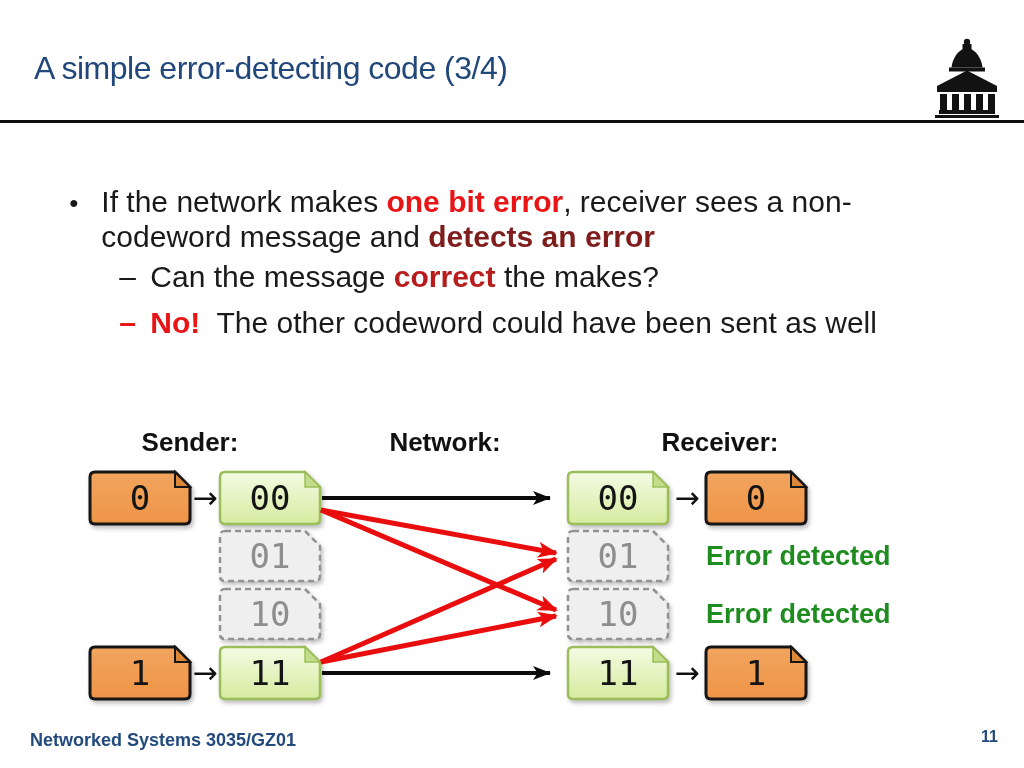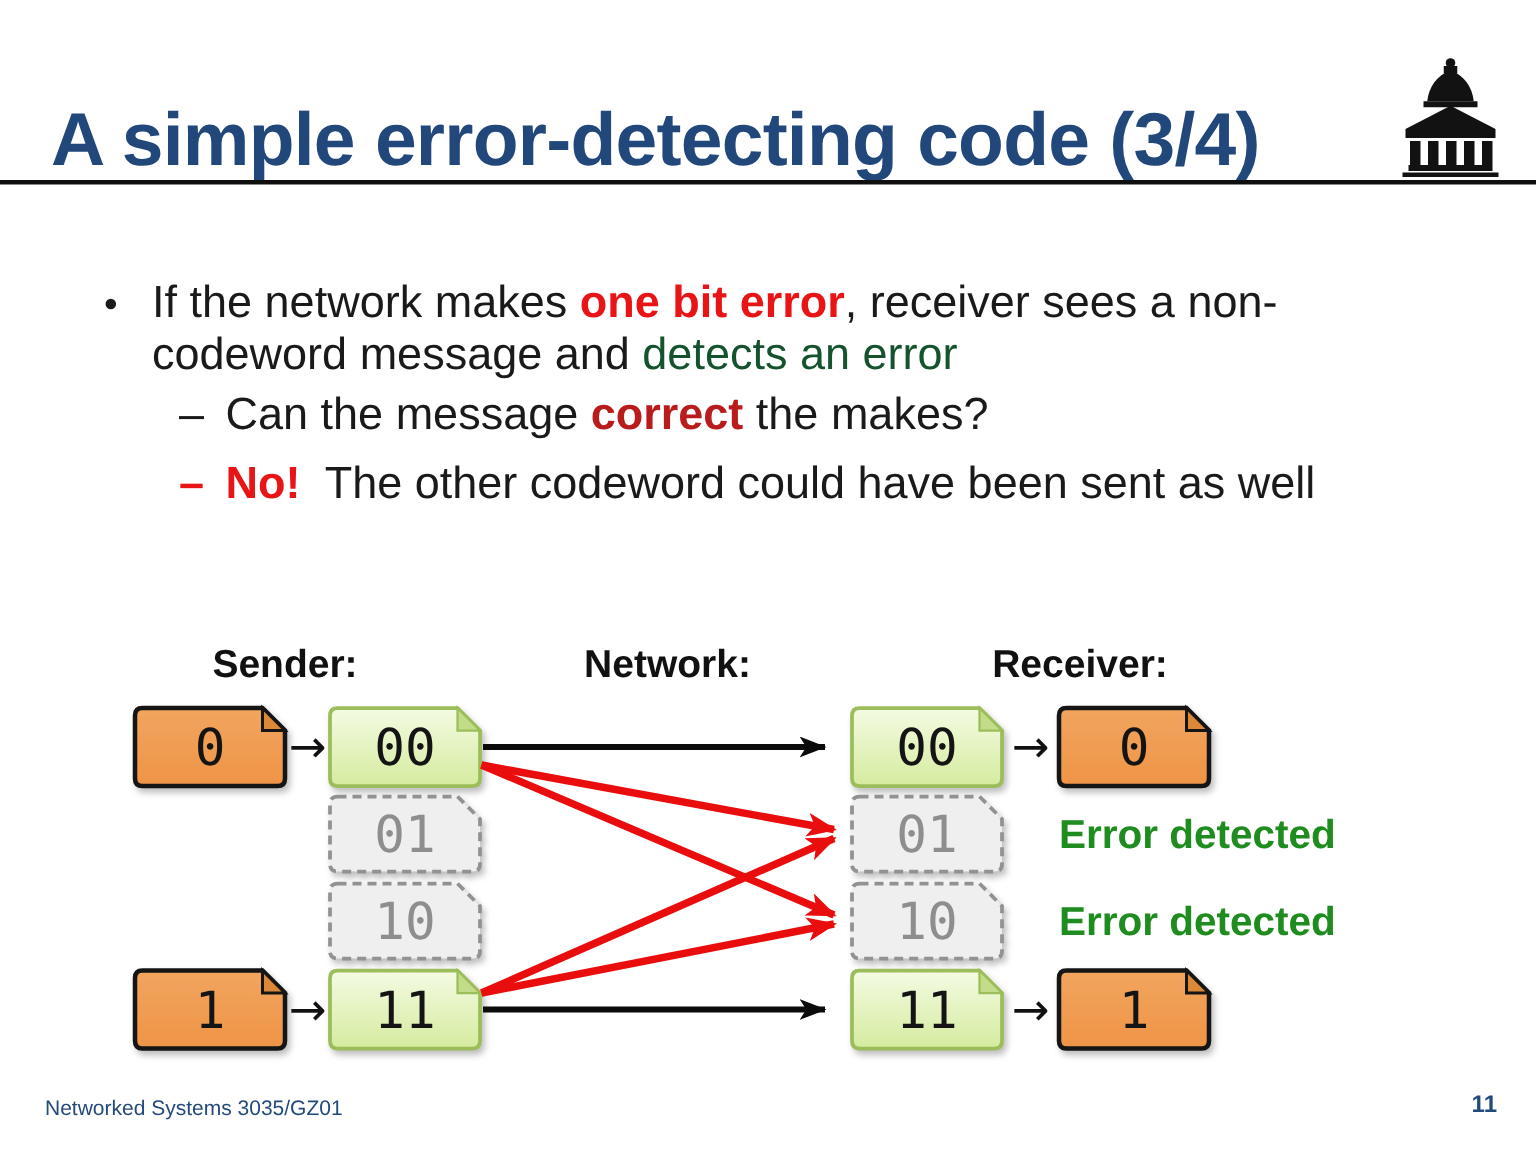--- a/index.html
+++ b/index.html
@@ -2,48 +2,48 @@
 <html><head>
 <meta charset="utf-8">
 <style>
   html,body{margin:0;padding:0;background:#888;}
   .slide{
     position:relative;width:1024px;height:768px;background:#ffffff;overflow:hidden;
     font-family:"Liberation Sans","DejaVu Sans",sans-serif;color:#1a1a1a;
   }
   
   .title{
-    position:absolute;left:34px;top:50px;font-size:50px;font-weight:bold;
-    color:#21477B;letter-spacing:-0.5px;white-space:nowrap;margin-top:14px;
+    position:absolute;left:34px;top:50px;font-size:32px;font-weight:normal;
+    color:#21477B;letter-spacing:-0.5px;white-space:nowrap;
   }
   .title-rule{position:absolute;left:0;top:120px;width:1024px;height:3px;background:#0e0e0e;}
   .portico{position:absolute;left:931px;top:38px;width:72px;height:80px;}
   
   .bodyline{position:absolute;white-space:pre-wrap;line-height:1.12;}
   .lv1{font-size:30px;}
   .lv2{font-size:30px;}
   .lv3{font-size:29px;}
   .marker{display:inline-block;}
   .m1{width:32px;font-size:26px;}
   .m2{width:31px;}
   .m3{width:25px;font-size:24px;}
   .red{color:#E81416;font-weight:bold;}
-  .green{color:#14532d;font-weight:normal;}
+  .green{color:#7f1d1d;font-weight:bold;}
   .blue{color:#b91c1c;font-weight:bold;}
   .bold{font-weight:normal;}
   
   .diagram{position:absolute;left:0;top:415px;width:1024px;height:300px;}
   .box-shadow{filter:drop-shadow(2px 3px 2px rgba(110,110,110,0.45));}
   .collabel{font-weight:bold;font-size:26px;fill:#111;font-family:"Liberation Sans","DejaVu Sans",sans-serif;}
   .digits{font-family:"DejaVu Sans Mono","Liberation Mono",monospace;font-size:34px;fill:#141414;}
   .digits-gray{font-family:"DejaVu Sans Mono","Liberation Mono",monospace;font-size:34px;fill:#8E8E8E;}
   .miniarrow{font-family:"DejaVu Sans",sans-serif;font-size:30px;fill:#111;}
   .errlabel{font-weight:bold;font-size:27px;fill:#1E8C1E;font-family:"Liberation Sans","DejaVu Sans",sans-serif;}
   
-  .footer-left{position:absolute;left:30px;top:730px;font-size:14px;font-weight:400;color:#234A7C;}
+  .footer-left{position:absolute;left:30px;top:730px;font-size:18px;font-weight:700;color:#234A7C;}
   .footer-page{position:absolute;right:26px;top:728px;font-size:16px;font-weight:600;color:#234A7C;}
 </style>
 </head>
 <body>
 
 <div class="slide">
 
   <div class="title">A simple error-detecting code (3/4)</div>
 
   <svg class="portico" viewBox="0 0 70 80" aria-hidden="true">

